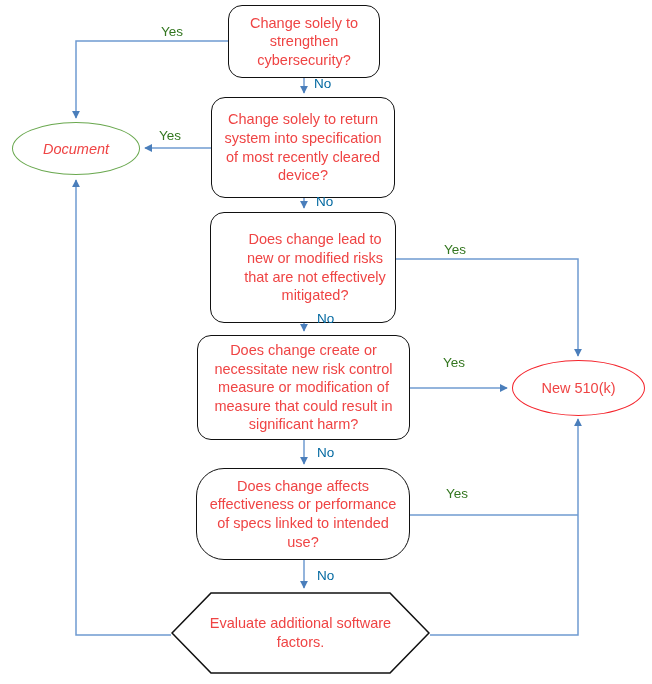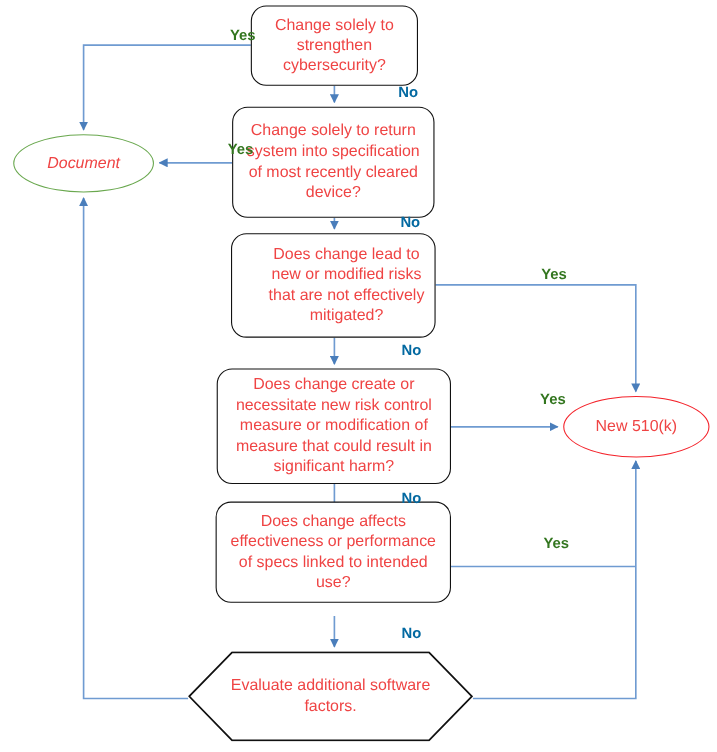--- a/index.html
+++ b/index.html
@@ -65,23 +65,22 @@
   }
   .hexnode svg.hexshape {
     position: absolute;
     left: 0;
     top: 0;
     z-index: 1;
   }
   .edge-label {
     position: absolute;
     font-size: 13.5px;
-    font-weight: bold;
+    font-weight: normal;
     white-space: nowrap;
-    margin-left: 48px;
   }
   .lbl-yes { color: #33761f; }
   .lbl-no  { color: #0369a1; }
 </style>
 </head>
 <body>
 
 <div id="canvas">
 
   <svg id="wires" viewBox="0 0 652 684" xmlns="http://www.w3.org/2000/svg">
@@ -119,29 +118,29 @@
   </svg>
 
   <div class="node decision" style="left:228px; top:5px; width:152px; height:73px;">
     <span>Change solely to strengthen cybersecurity?</span>
   </div>
 
   <div class="node decision" style="left:211px; top:97px; width:184px; height:101px;justify-content:flex-end;">
     <span>Change solely to return system into specification of most recently cleared device?</span>
   </div>
 
-  <div class="node decision" style="left:210px; top:212px; width:186px; height:95px;padding-left:32px;">
+  <div class="node decision" style="left:210px; top:212px; width:186px; height:111px;padding-left:32px;">
     <span>Does change lead to new or modified risks that are not effectively mitigated?</span>
   </div>
 
   <div class="node decision" style="left:197px; top:335px; width:213px; height:105px;">
     <span>Does change create or necessitate new risk control measure or modification of measure that could result in significant harm?</span>
   </div>
 
-  <div class="node decision" style="left:196px; top:456px; width:214px; height:92px;">
+  <div class="node decision" style="left:196px; top:468px; width:214px; height:92px;border-radius:28px;">
     <span>Does change affects effectiveness or performance of specs linked to intended use?</span>
   </div>
 
   <div class="node terminator doc" style="left:12px; top:122px; width:128px; height:53px;font-style:italic;">
     <span>Document</span>
   </div>
 
   <div class="node terminator new510" style="left:512px; top:360px; width:133px; height:56px;">
     <span>New 510(k)</span>
   </div>

